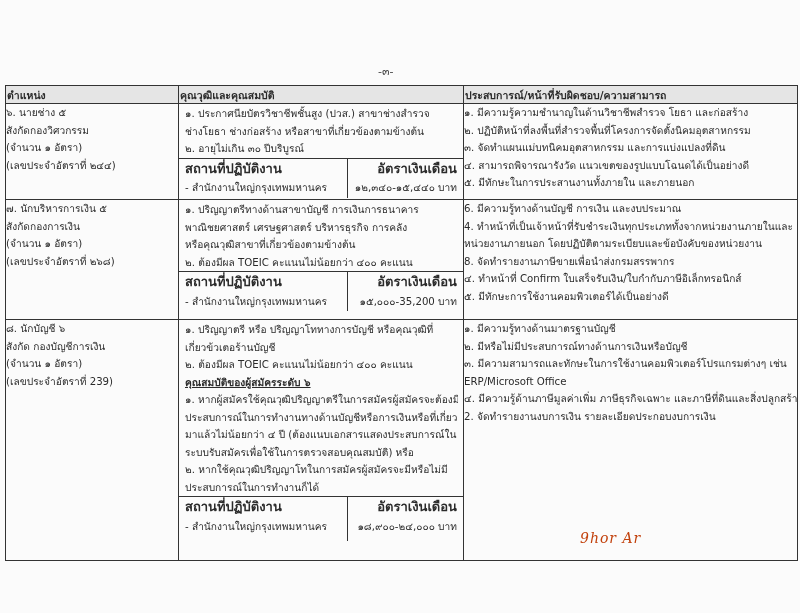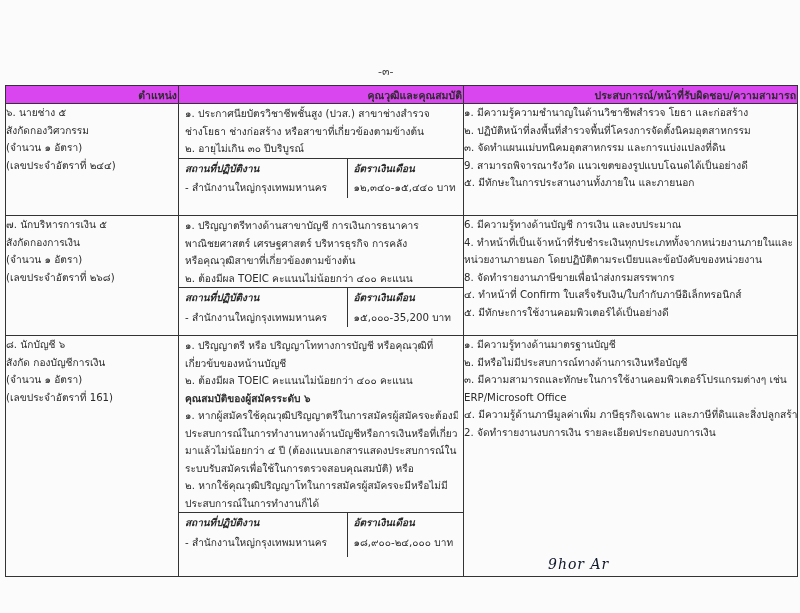--- a/index.html
+++ b/index.html
@@ -1,34 +1,34 @@
 <!DOCTYPE html>
 <html><head>
 <meta charset="utf-8">
 <style>
   html, body { margin:0; padding:0; background:#fbfbfb; }
   body { width:800px; height:613px; position:relative; overflow:hidden;
          font-family:"DejaVu Sans", "Liberation Sans", sans-serif; color:#2b2b2b; }
   .page-num { position:absolute; top:62px; left:378px; font-size:11px; color:#444; }
   table.main { position:absolute; left:5px; top:85px; width:792px; border-collapse:collapse;
                table-layout:fixed; font-size:10.2px; line-height:17.5px; }
-  table.main > thead th { background:#d946ef; font-weight:bold; height:15px; line-height:14px;
-               border:1.3px solid #333; text-align:right; font-size:10.5px; }
+  table.main > thead th { background:#e5e5e5; font-weight:bold; height:15px; line-height:14px;
+               border:1.3px solid #333; text-align:left; font-size:10.5px; }
   table.main > tbody > tr > td { border:1.3px solid #333; vertical-align:top; padding:0; }
   .pos { padding:1px 6px; }
   .qual { padding:1px 5px 0 6px; }
   .exp { padding:1px 6px; }
   .line { white-space:nowrap; overflow:hidden; }
   .subtbl { width:100%; border-collapse:collapse; table-layout:fixed; }
   .subtbl td { border-top:1.3px solid #333; padding:1px 6px; vertical-align:top; }
-  .subtbl td + td { border-left:1.3px solid #333; text-align:left; }
-  .subh { font-weight:bold; font-size:10px;font-style:italic; }
-  .ul { font-weight:bold; }
-  .sig { position:absolute; left:548px; top:530px; font-family:"DejaVu Serif", serif;
-         font-style:italic; color:#0f172a; font-size:14px; letter-spacing:1px;margin-top:26px; }
+  .subtbl td + td { border-left:1.3px solid #333; text-align:right; }
+  .subh { font-weight:bold; font-size:13px; }
+  .ul { font-weight:bold; text-decoration:underline; }
+  .sig { position:absolute; left:580px; top:530px; font-family:"DejaVu Serif", serif;
+         font-style:italic; color:#c2410c; font-size:14px; letter-spacing:1px; }
 </style>
 </head>
 <body>
 
 <div class="page-num">-๓-</div>
 
 <table class="main">
   <colgroup>
       <col style="width:173px">
       <col style="width:285px">
@@ -36,21 +36,21 @@
     </colgroup>
   <thead>
     <tr>
       <th>ตำแหน่ง</th>
       <th>คุณวุฒิและคุณสมบัติ</th>
       <th>ประสบการณ์/หน้าที่รับผิดชอบ/ความสามารถ</th>
     </tr>
   </thead>
   <tbody>
 
-    <tr style="height:112px">
+    <tr style="height:96px">
       <td class="pos">
         <div class="line">๖. นายช่าง ๕</div>
         <div class="line">สังกัดกองวิศวกรรม</div>
         <div class="line">(จำนวน ๑ อัตรา)</div>
         <div class="line">(เลขประจำอัตราที่ ๒๔๔)</div>
       </td>
       <td>
         <div class="qual">
           <div class="line">๑. ประกาศนียบัตรวิชาชีพชั้นสูง (ปวส.) สาขาช่างสำรวจ</div>
           <div class="line">ช่างโยธา ช่างก่อสร้าง หรือสาขาที่เกี่ยวข้องตามข้างต้น</div>
@@ -70,21 +70,21 @@
             <td style="border-top:none">- สำนักงานใหญ่กรุงเทพมหานคร</td>
             <td style="border-top:none">๑๒,๓๔๐-๑๕,๔๔๐ บาท</td>
           </tr>
         </tbody>
           </table>
       </td>
       <td class="exp">
         <div class="line">๑. มีความรู้ความชำนาญในด้านวิชาชีพสำรวจ โยธา และก่อสร้าง</div>
         <div class="line">๒. ปฏิบัติหน้าที่ลงพื้นที่สำรวจพื้นที่โครงการจัดตั้งนิคมอุตสาหกรรม</div>
         <div class="line">๓. จัดทำแผนแม่บทนิคมอุตสาหกรรม และการแบ่งแปลงที่ดิน</div>
-        <div class="line">9. สามารถพิจารณารังวัด แนวเขตของรูปแบบโฉนดได้เป็นอย่างดี</div>
+        <div class="line">๔. สามารถพิจารณารังวัด แนวเขตของรูปแบบโฉนดได้เป็นอย่างดี</div>
         <div class="line">๕. มีทักษะในการประสานงานทั้งภายใน และภายนอก</div>
       </td>
     </tr>
 
     <tr style="height:120px">
       <td class="pos">
         <div class="line">๗. นักบริหารการเงิน ๕</div>
         <div class="line">สังกัดกองการเงิน</div>
         <div class="line">(จำนวน ๑ อัตรา)</div>
         <div class="line">(เลขประจำอัตราที่ ๒๖๘)</div>
@@ -121,26 +121,26 @@
         <div class="line">๔. ทำหน้าที่ Confirm ใบเสร็จรับเงิน/ใบกำกับภาษีอิเล็กทรอนิกส์</div>
         <div class="line">๕. มีทักษะการใช้งานคอมพิวเตอร์ได้เป็นอย่างดี</div>
       </td>
     </tr>
 
     <tr style="height:241px">
       <td class="pos">
         <div class="line">๘. นักบัญชี ๖</div>
         <div class="line">สังกัด กองบัญชีการเงิน</div>
         <div class="line">(จำนวน ๑ อัตรา)</div>
-        <div class="line">(เลขประจำอัตราที่ 161)</div>
+        <div class="line">(เลขประจำอัตราที่ 239)</div>
       </td>
       <td>
         <div class="qual">
           <div class="line">๑. ปริญญาตรี หรือ ปริญญาโททางการบัญชี หรือคุณวุฒิที่</div>
-          <div class="line">เกี่ยวข้บของหน้านบัญชี</div>
+          <div class="line">เกี่ยวข้วเตอร้านบัญชี</div>
           <div class="line">๒. ต้องมีผล TOEIC คะแนนไม่น้อยกว่า ๔๐๐ คะแนน</div>
           <div class="line ul">คุณสมบัติของผู้สมัครระดับ ๖</div>
           <div class="line">๑. หากผู้สมัครใช้คุณวุฒิปริญญาตรีในการสมัครผู้สมัครจะต้องมี</div>
           <div class="line">ประสบการณ์ในการทำงานทางด้านบัญชีหรือการเงินหรือที่เกี่ยวข้อง</div>
           <div class="line">มาแล้วไม่น้อยกว่า ๔ ปี (ต้องแนบเอกสารแสดงประสบการณ์ใน</div>
           <div class="line">ระบบรับสมัครเพื่อใช้ในการตรวจสอบคุณสมบัติ) หรือ</div>
           <div class="line">๒. หากใช้คุณวุฒิปริญญาโทในการสมัครผู้สมัครจะมีหรือไม่มี</div>
           <div class="line">ประสบการณ์ในการทำงานก็ได้</div>
         </div>
         <table class="subtbl">

